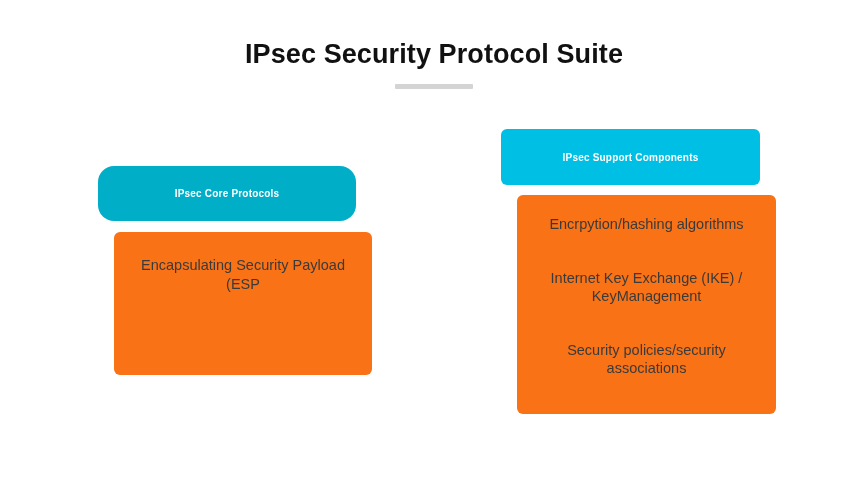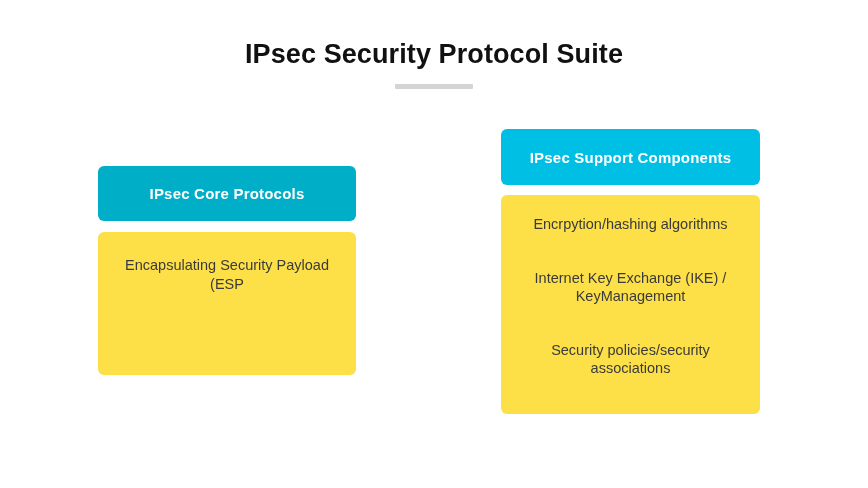--- a/index.html
+++ b/index.html
@@ -56,53 +56,54 @@
     top: 0;
     width: 100%;
     box-sizing: border-box;
     border-radius: 6px;
     display: flex;
     align-items: center;
     justify-content: center;
     text-align: center;
   }
   .card-header-label {
-    font-size: 15px;
+    font-size: 10px;
     font-weight: bold;
     color: #ffffff;
     letter-spacing: 0.2px;
     line-height: 19px;
     padding: 0 8px;
   }
   .card-body {
     position: absolute;
-    left: 0;
+    left: 16px;
     width: 100%;
     box-sizing: border-box;
-    background: #fde047;
+    background: #f97316;
     border-radius: 6px;
   }
   .card-item {
     font-size: 14.5px;
     color: #3a3a3a;
     line-height: 18.5px;
     text-align: center;
     padding: 0 18px;
   }
 
   
   #card-core {
     left: 98px;
     top: 166px;
     width: 258px;
     height: 209px;
   }
   #card-core .card-header {
     height: 55px;
     background: #00aec8;
+    border-radius: 16px;
   }
   #card-core .card-body {
     top: 66px;
     height: 143px;
     padding-top: 24px;
   }
   #card-core .card-item + .card-item {
     margin-top: 44px;
   }
 

